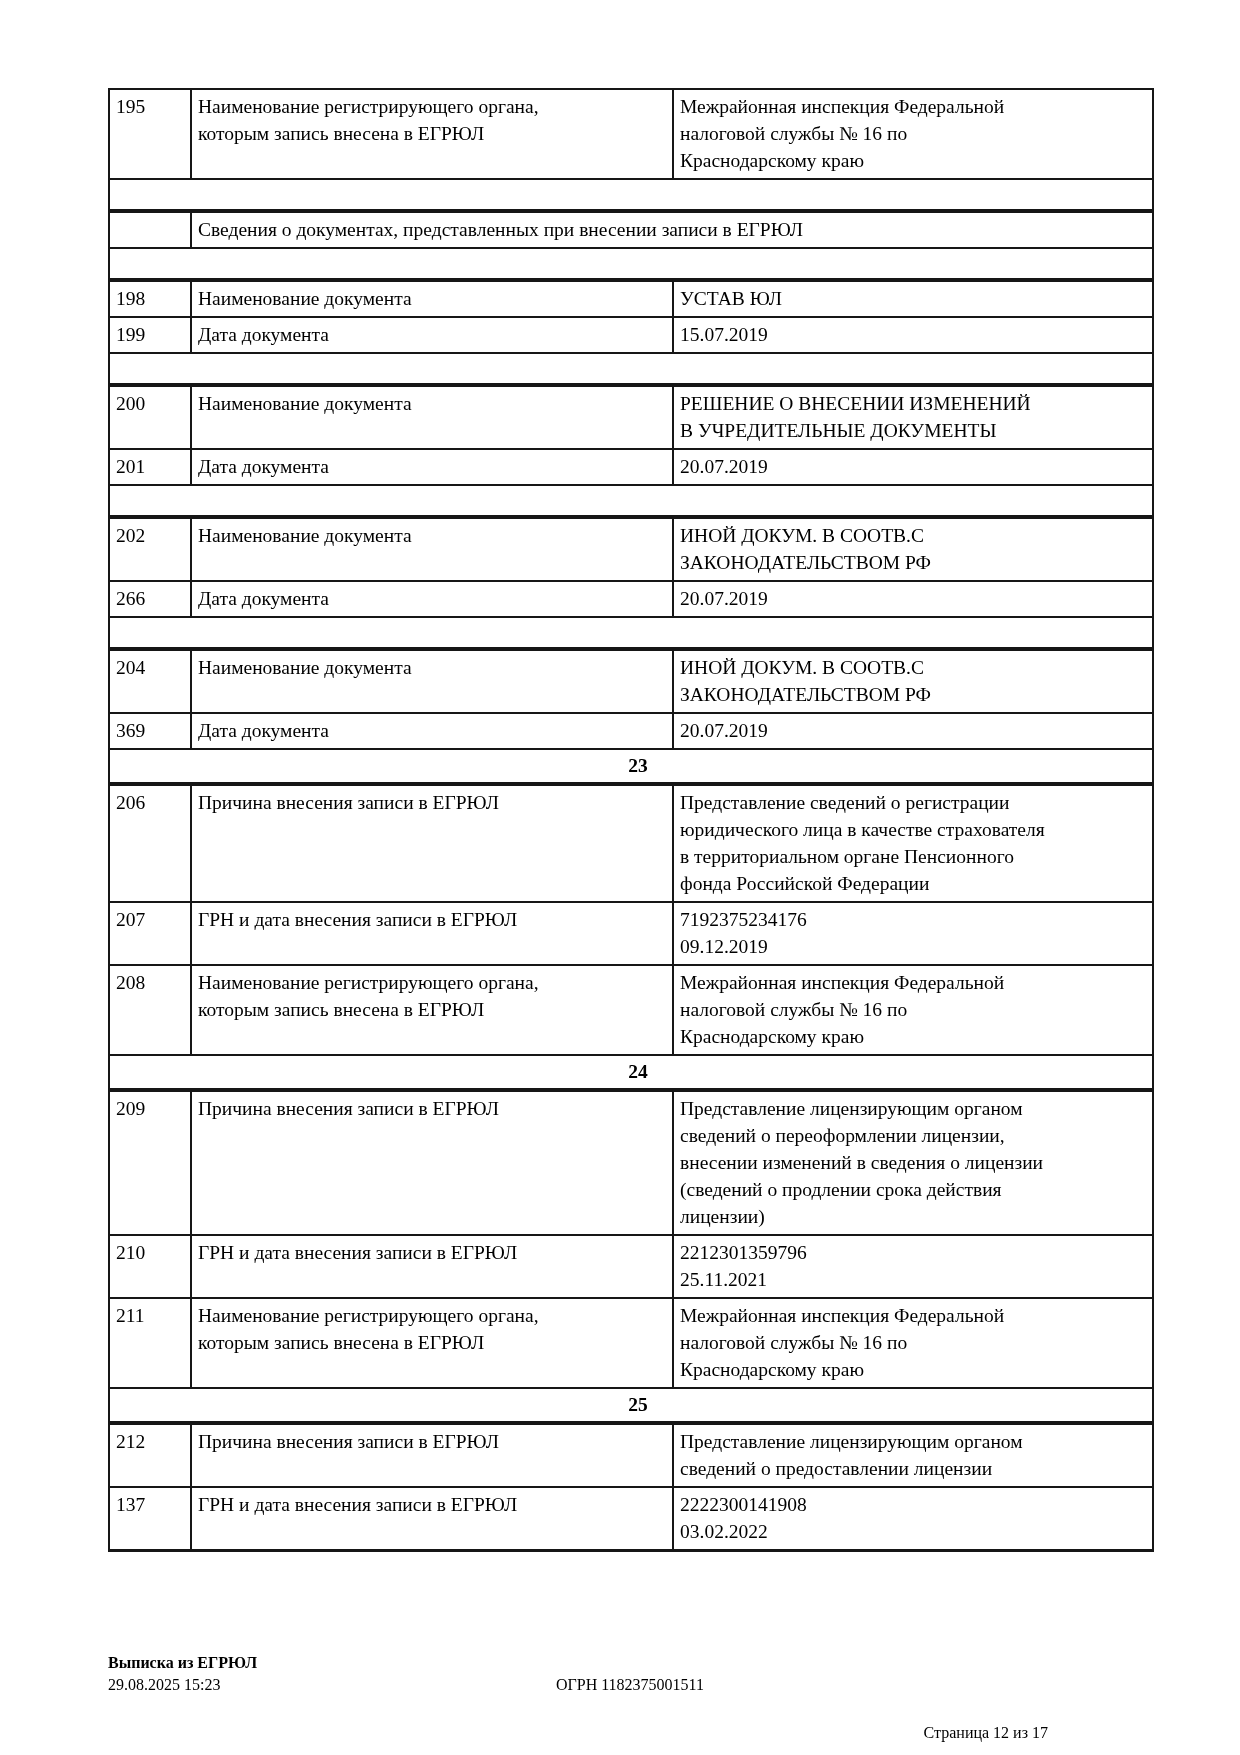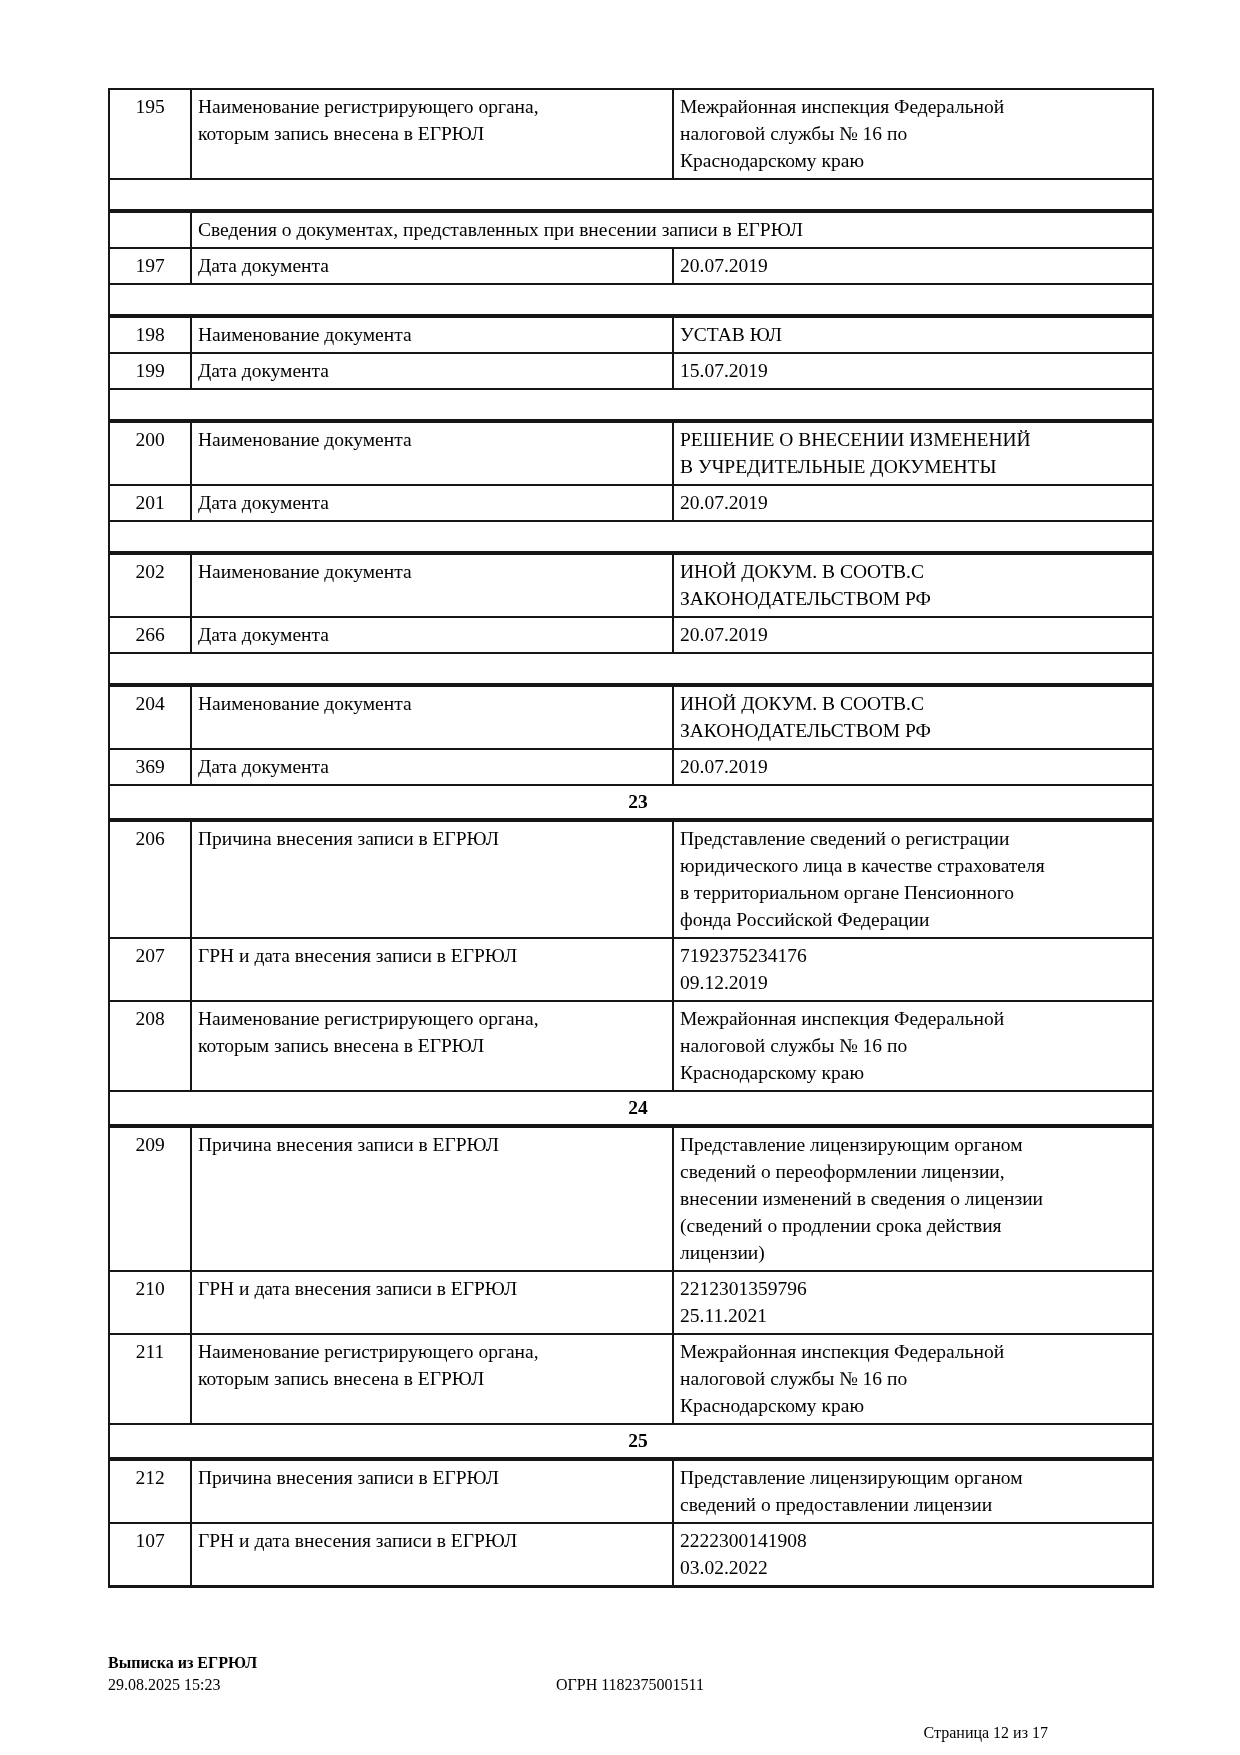--- a/index.html
+++ b/index.html
@@ -31,21 +31,21 @@
   }
   table.egrul td {
     border: 2px solid #161616;
     vertical-align: top;
     font-size: 19.5px;
     line-height: 27px;
     padding: 3px 6px 4px 6px;
     overflow: hidden;
   }
   td.c-num {
-    text-align: center;
+    text-align: left;
     padding-left: 2px;
     padding-right: 2px;
     margin-top: 16px;
   }
   td.c-label, td.c-value, td.c-subheader {
     white-space: pre-line;
   }
   tr.spacer td {
     height: 29px;
     padding: 0;
@@ -112,25 +112,20 @@
 налоговой службы № 16 по
 Краснодарскому краю</td>
         </tr>
         <tr class="spacer">
           <td class="c-spacer" colspan="3"></td>
         </tr>
         <tr class="subheader">
           <td class="c-num"></td>
           <td class="c-subheader" colspan="2">Сведения о документах, представленных при внесении записи в ЕГРЮЛ</td>
         </tr>
-        <tr class="data">
-          <td class="c-num">197</td>
-          <td class="c-label">Дата документа</td>
-          <td class="c-value">20.07.2019</td>
-        </tr>
         <tr class="spacer">
           <td class="c-spacer" colspan="3"></td>
         </tr>
         <tr class="data">
           <td class="c-num">198</td>
           <td class="c-label">Наименование документа</td>
           <td class="c-value">УСТАВ ЮЛ</td>
         </tr>
         <tr class="data">
           <td class="c-num">199</td>
@@ -233,21 +228,21 @@
         <tr class="section">
           <td class="c-section" colspan="3">25</td>
         </tr>
         <tr class="data">
           <td class="c-num">212</td>
           <td class="c-label">Причина внесения записи в ЕГРЮЛ</td>
           <td class="c-value">Представление лицензирующим органом
 сведений о предоставлении лицензии</td>
         </tr>
         <tr class="data">
-          <td class="c-num">107</td>
+          <td class="c-num">137</td>
           <td class="c-label">ГРН и дата внесения записи в ЕГРЮЛ</td>
           <td class="c-value">2222300141908
 03.02.2022</td>
         </tr>
       </tbody>
   </table>
 
   <div class="footer">
     <div class="footer-left">
       <div class="t1">Выписка из ЕГРЮЛ</div>

